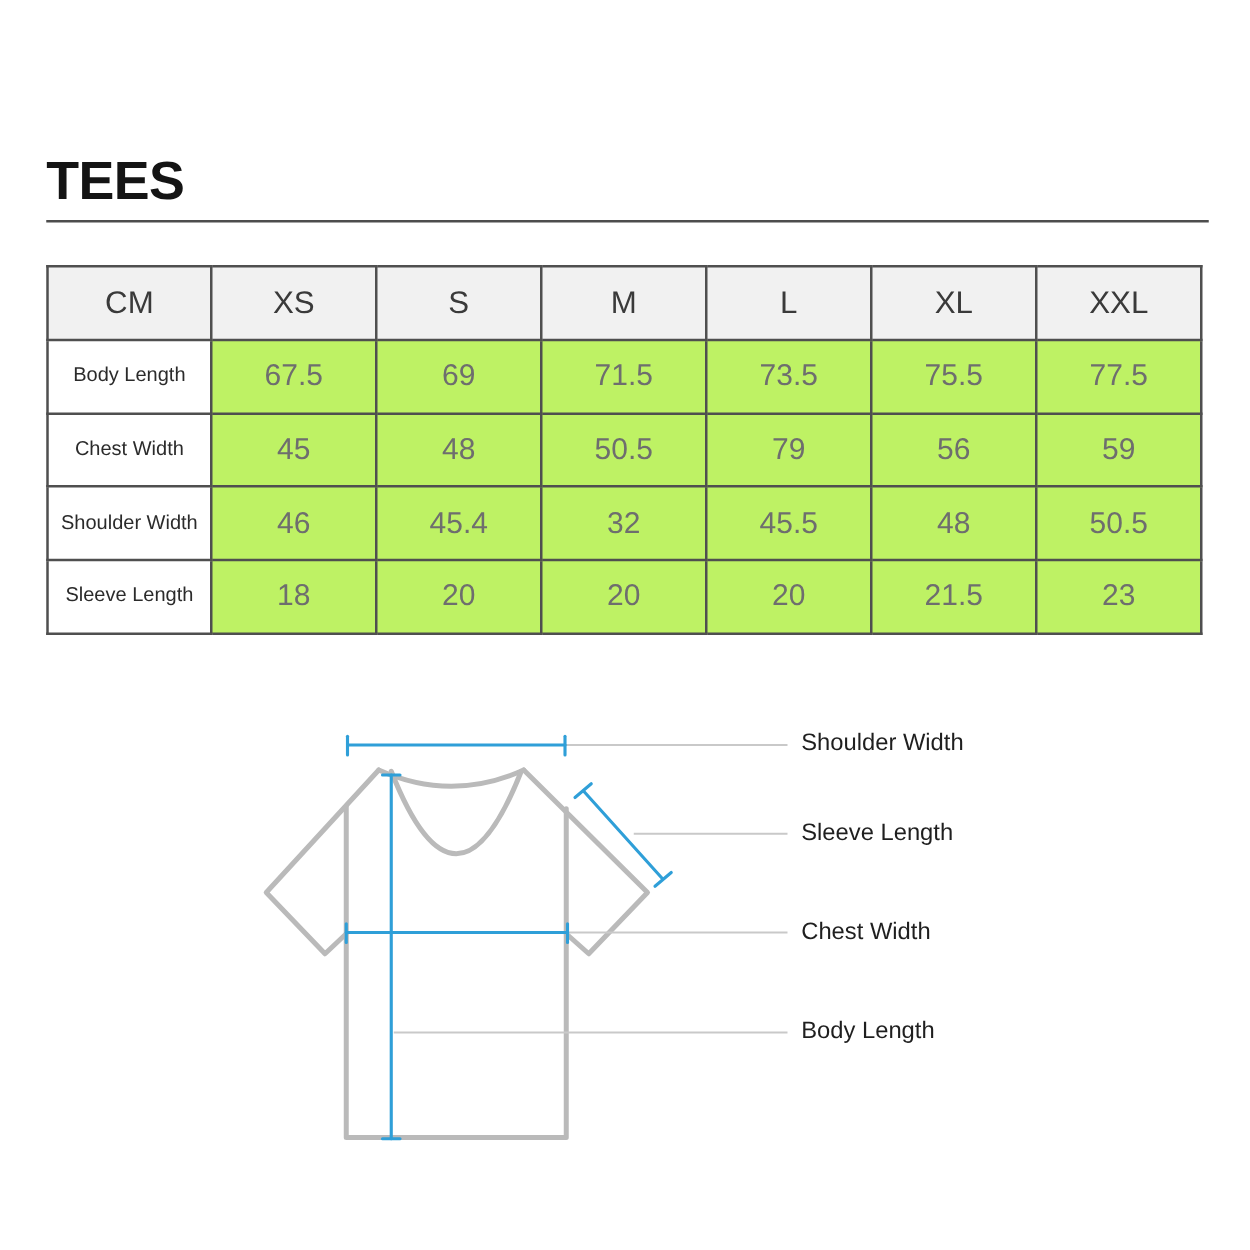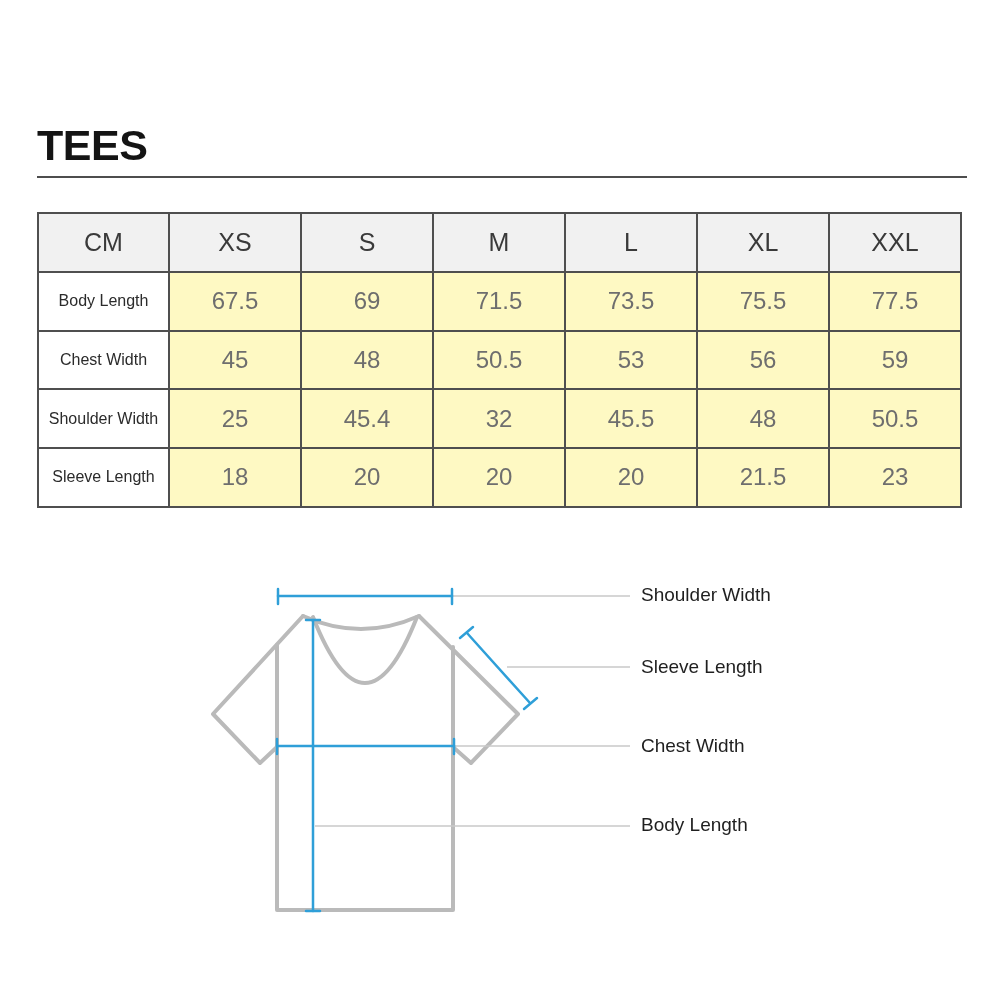--- a/index.html
+++ b/index.html
@@ -21,21 +21,21 @@
   .hdr-rule{position:absolute;left:37px;top:176px;width:930px;height:2px;background:#4d4d4d;}
 
   
   table.size{position:absolute;left:37px;top:212px;width:923px;height:294px;
     border-collapse:collapse;table-layout:fixed;}
   table.size th,table.size td{border:2px solid var(--table_border);text-align:center;vertical-align:middle;margin-left:44px;}
   table.size thead tr{height:59px;}
   table.size tbody tr{height:58.7px;}
   th.colhead{background:var(--header_bg);font-size:25px;font-weight:400;color:#3a3a3a;}
   td.rowlabel{font-size:16px;color:#2b2b2b;background:#fff;}
-  td.val{font-size:24px;color:#6e6e6e;background:#fef9c3;}
+  td.val{font-size:24px;color:#6e6e6e;background:#bef264;}
 
   
   svg.diagram{position:absolute;left:0;top:560px;width:1000px;height:400px;}
   .shirt{fill:none;stroke:var(--shirt_outline);stroke-width:4;stroke-linejoin:round;stroke-linecap:round;}
   .measure{fill:none;stroke:var(--accent);stroke-width:2.5;stroke-linecap:round;}
   .leader{fill:none;stroke:var(--leader);stroke-width:1.5;}
   .diag-label{position:absolute;left:641px;font-size:19px;color:#1f1f1f;line-height:22px;}
   .dl-0{top:584px;} .dl-1{top:656px;} .dl-2{top:735px;} .dl-3{top:814px;}
 </style>
 </head>
@@ -75,27 +75,27 @@
         <td class="val">71.5</td>
         <td class="val">73.5</td>
         <td class="val">75.5</td>
         <td class="val">77.5</td>
       </tr>
       <tr>
         <td class="rowlabel">Chest Width</td>
         <td class="val">45</td>
         <td class="val">48</td>
         <td class="val">50.5</td>
-        <td class="val">53</td>
+        <td class="val">79</td>
         <td class="val">56</td>
         <td class="val">59</td>
       </tr>
       <tr>
         <td class="rowlabel">Shoulder Width</td>
-        <td class="val">25</td>
+        <td class="val">46</td>
         <td class="val">45.4</td>
         <td class="val">32</td>
         <td class="val">45.5</td>
         <td class="val">48</td>
         <td class="val">50.5</td>
       </tr>
       <tr>
         <td class="rowlabel">Sleeve Length</td>
         <td class="val">18</td>
         <td class="val">20</td>

